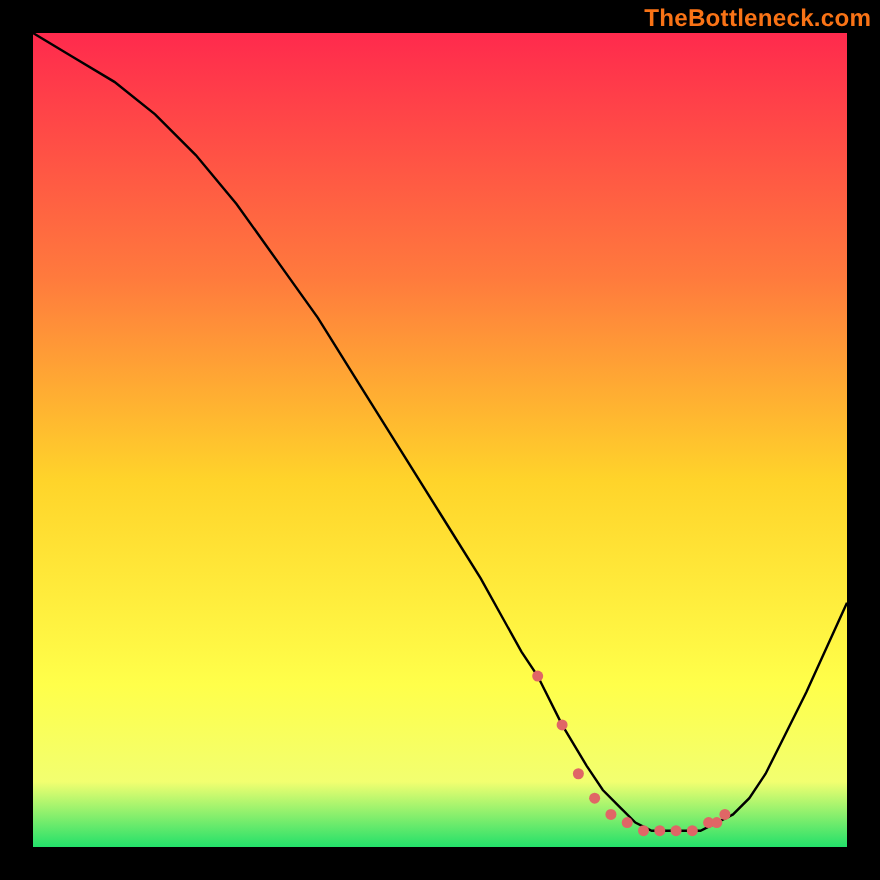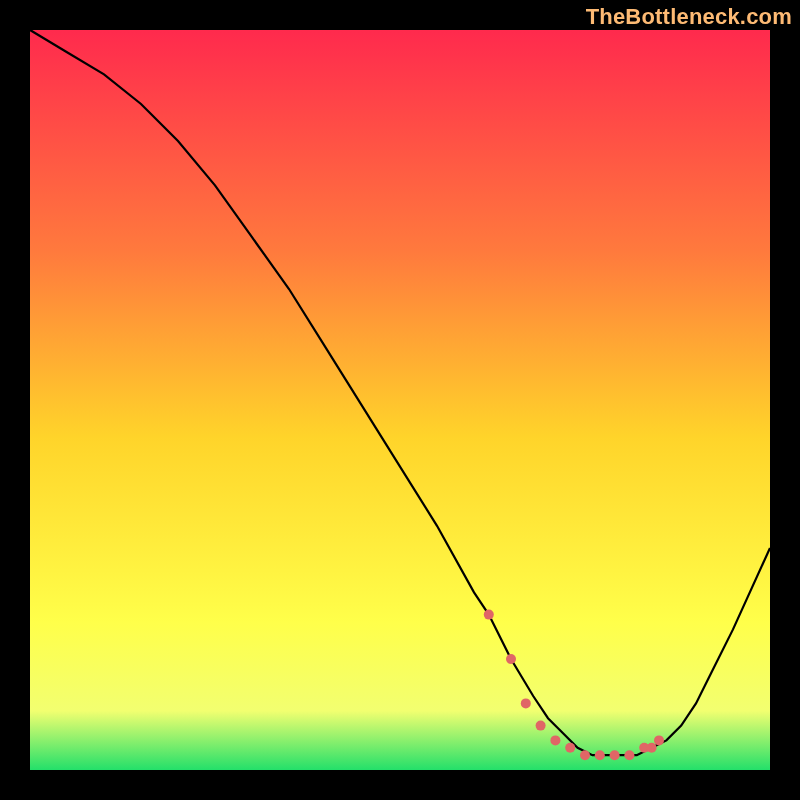--- a/index.html
+++ b/index.html
@@ -16,21 +16,21 @@
     width: 800px;
     height: 800px;
     background: #000000;
   }
   .watermark {
     position: absolute;
     top: 4px;
     right: 8px;
     font-size: 22px;
     font-weight: 600;
-    color: #fdba74;
+    color: #f97316;
     letter-spacing: 0.2px;
     z-index: 10;
   }
   svg.plot {
     position: absolute;
     left: 0;
     top: 0;
   }
 </style>
 </head>

